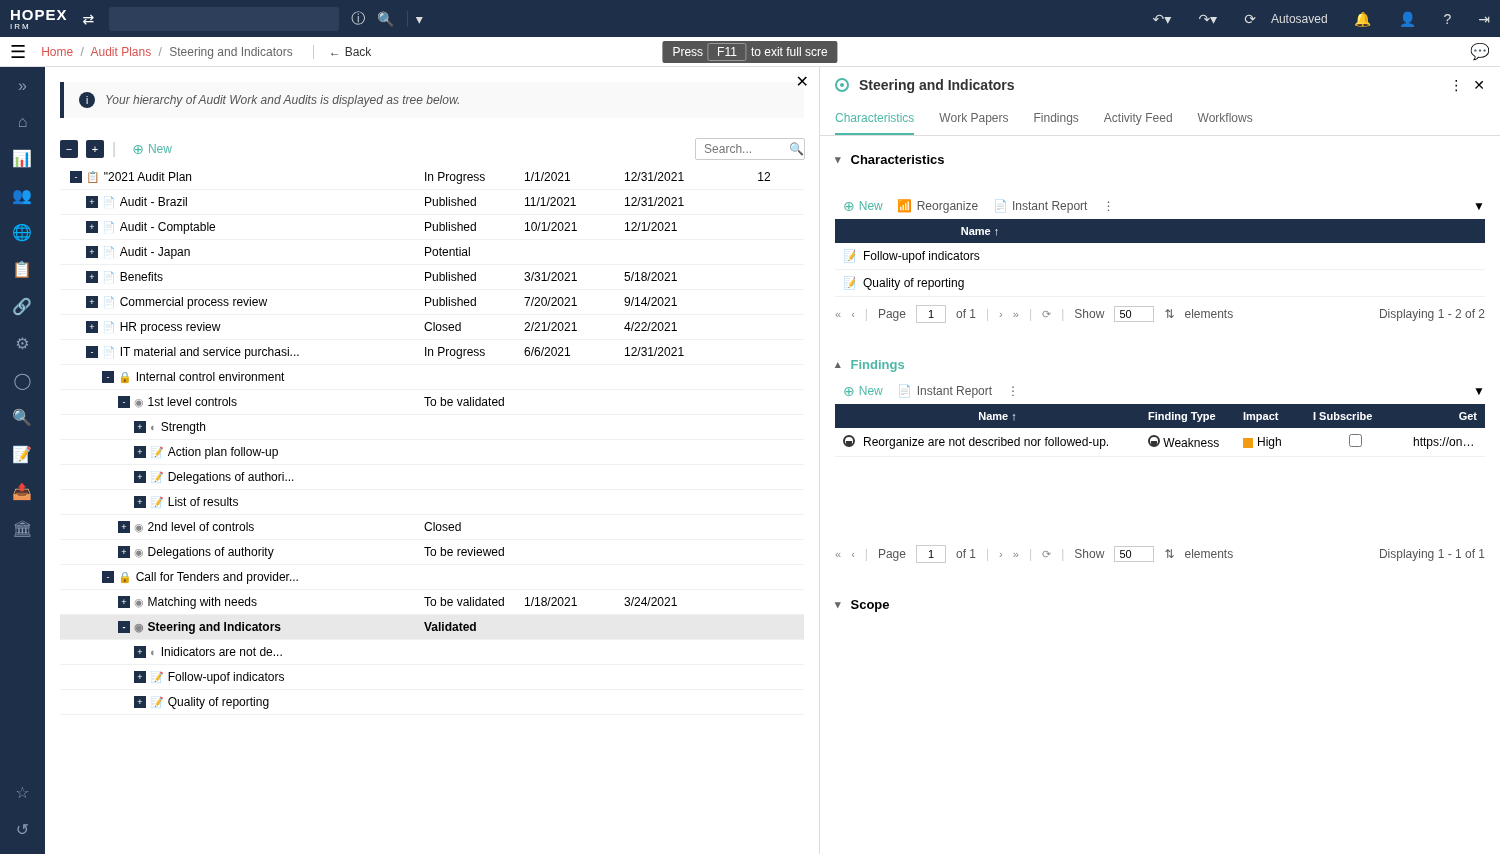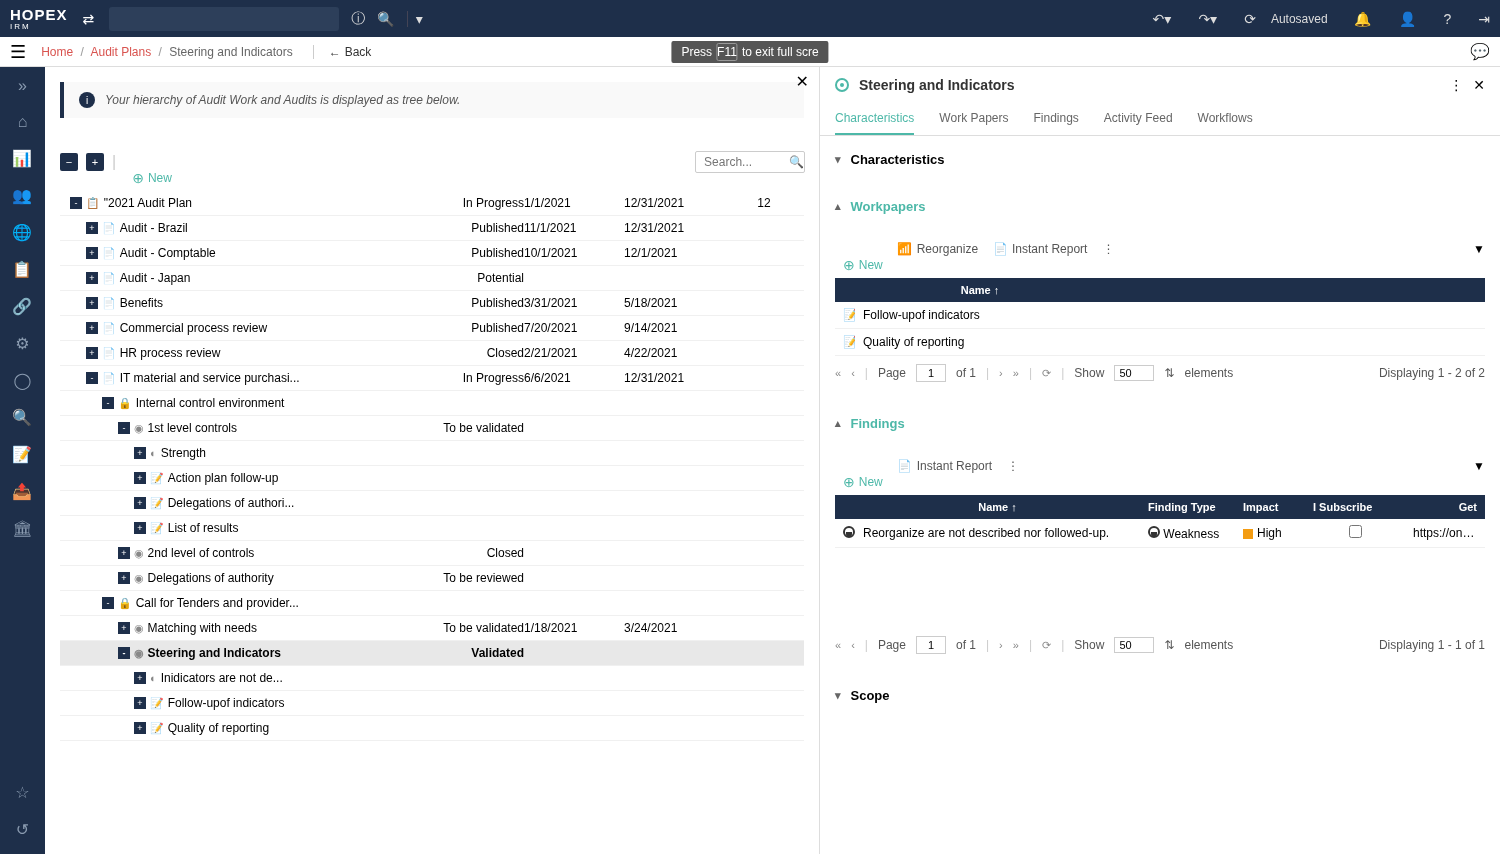--- a/index.html
+++ b/index.html
@@ -14,54 +14,54 @@
 .autosaved { font-size: 12px; color: #ddd; }
 
 .breadcrumb-bar { background: #fff; height: 30px; display: flex; align-items: center; padding: 0 10px; border-bottom: 1px solid #ddd; position: relative; }
 .menu-icon { font-size: 18px; cursor: pointer; margin-right: 15px; }
 .breadcrumb { font-size: 12px; }
 .breadcrumb a { color: #d9534f; text-decoration: none; }
 .breadcrumb .sep { color: #999; margin: 0 4px; }
 .breadcrumb .current { color: #666; }
 .back-btn { margin-left: 20px; font-size: 12px; color: #333; cursor: pointer; display: flex; align-items: center; gap: 4px; border-left: 1px solid #ccc; padding-left: 15px; }
 .fullscreen-msg { position: absolute; left: 50%; transform: translateX(-50%); background: #555; color: #fff; padding: 4px 10px; font-size: 12px; border-radius: 2px; }
-.fullscreen-msg .key { border: 1px solid #999; padding: 1px 0; border-radius: 2px; margin: 0 4px; }
+.fullscreen-msg .key { border: 1px solid #999; padding: 1px 9px; border-radius: 2px; margin: 0 4px; }
 .chat-icon { margin-left: auto; cursor: pointer; font-size: 16px; color: #888; }
 
 .main { display: flex; height: calc(100vh - 67px); }
 .sidebar { width: 45px; background: #1e2f4a; display: flex; flex-direction: column; align-items: center; padding-top: 10px; gap: 18px; }
 .sidebar-icon { color: #8a9bb0; font-size: 16px; cursor: pointer; }
 .sidebar-icon.active { color: #4db8a8; }
 .sidebar-bottom { margin-top: auto; margin-bottom: 15px; display: flex; flex-direction: column; gap: 18px; align-items: center;}
 
 .content { flex: 1; display: flex; }
 .left-panel { flex: 1; background: #fff; display: flex; flex-direction: column; position: relative; border-right: 1px solid #ddd; }
 .close-x { position: absolute; right: 10px; top: 5px; cursor: pointer; font-size: 16px; }
 .info-bar { background: #f9f9f9; margin: 15px; padding: 10px 15px; font-size: 12px; font-style: italic; color: #555; display: flex; align-items: center; gap: 10px; border-left: 4px solid #1e2f4a; }
 .info-icon { background: #1e2f4a; color: #fff; width: 16px; height: 16px; border-radius: 50%; display: inline-flex; align-items: center; justify-content: center; font-size: 10px; font-style: normal; }
 
 .toolbar { display: flex; align-items: center; padding: 5px 15px; gap: 8px; }
 .tb-btn { width: 18px; height: 18px; background: #1e2f4a; color: #fff; font-size: 11px; display: flex; align-items: center; justify-content: center; border-radius: 2px; cursor: pointer; }
-.new-btn { color: #4db8a8; font-size: 12px; cursor: pointer; display: flex; align-items: center; gap: 4px; margin-left: 8px; margin-top: 32px;}
+.new-btn { color: #4db8a8; font-size: 12px; cursor: pointer; display: flex; align-items: center; gap: 4px; margin-left: 8px;}
 .new-btn::before { content: "⊕"; font-size: 14px; }
 .tree-search { margin-left: auto; border: 1px solid #ccc; padding: 3px 8px; font-size: 12px; width: 110px; border-radius: 2px; }
 .search-ic { margin-left: -24px; color: #888; font-size: 12px;}
 
 .tree-header { background: #1e2f4a; color: #fff; display: flex; font-size: 11px; font-weight: bold; padding: 6px 0; margin: 5px 15px 0; }
 .th-name { flex: 1; padding-left: 10px; }
 .th-status { width: 100px; text-align: center; }
 .th-begin { width: 100px; text-align: center; }
 .th-end { width: 100px; text-align: center; }
 .th-audits { width: 80px; text-align: center; }
 
 .tree-body { margin: 0 15px; overflow-y: auto; flex: 1; }
 .tree-row { display: flex; font-size: 12px; padding: 5px 0; align-items: center; border-bottom: 1px solid #f0f0f0; }
 .tree-row.selected { background: #e8e8e8; font-weight: bold; }
 .tree-name { flex: 1; display: flex; align-items: center; gap: 4px; overflow: hidden; white-space: nowrap; text-overflow: ellipsis; }
-.tree-status { width: 100px; text-align: right; }
+.tree-status { width: 100px; }
 .tree-begin { width: 100px; }
 .tree-end { width: 100px; }
 .tree-audits { width: 80px; text-align: center; }
 .exp { width: 12px; height: 12px; background: #1e2f4a; color: #fff; font-size: 9px; display: inline-flex; align-items: center; justify-content: center; cursor: pointer; }
 .tic { font-size: 11px; color: #888; }
 
 .right-panel { width: 680px; background: #fff; display: flex; flex-direction: column; overflow-y: auto; }
 .rp-header { display: flex; align-items: center; padding: 10px 15px; gap: 10px; }
 .rp-title { font-size: 14px; font-weight: bold; color: #333; }
 .rp-target { width: 14px; height: 14px; border: 2px solid #4db8a8; border-radius: 50%; position: relative; }
@@ -442,24 +442,20 @@
         </div>
 
       <div class="section">
         <div class="section-header">
           <span class="chev"></span>
             <span>Characteristics</span>
         </div>
       </div>
 
       <div class="section">
-        <div class="section-header green up">
-          <span class="chev"></span>
-            <span>Workpapers</span>
-        </div>
         <div class="sub-toolbar">
           <span class="new-btn">
               <span>New</span>
             </span>
           <span class="sub-btn">📶 <span>Reorganize</span></span>
           <span class="sub-btn">📄 <span>Instant Report</span></span>
           <span class="sub-btn">⋮</span>
           <span class="filter-ic">▼</span>
         </div>
         <div class="grid-header">

